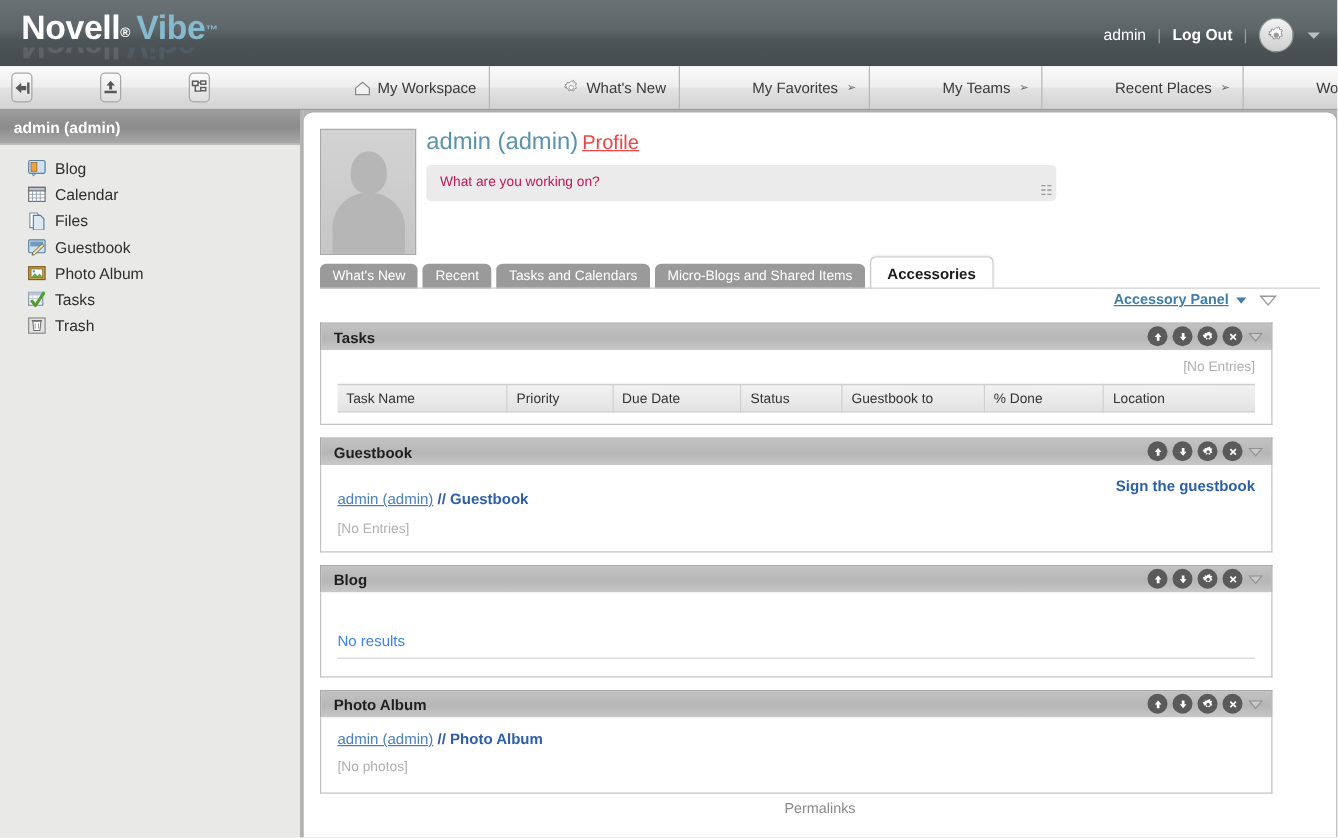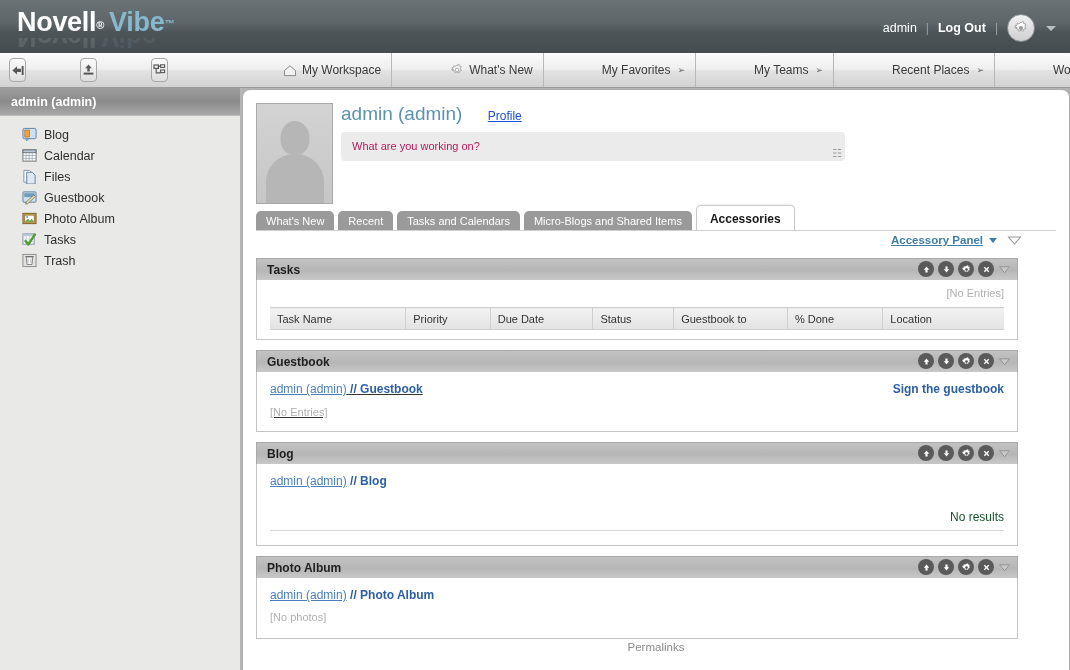--- a/index.html
+++ b/index.html
@@ -110,21 +110,21 @@
   }
   .profile { position: absolute; left: 13px; top: 13px; }
   .avatar {
     width: 75px; height: 99px; background: linear-gradient(to bottom, #d3d3d3, #c6c6c6);
     border: 1px solid #a9a9a9; position: relative; overflow: hidden;
   }
   .av-head { position: absolute; left: 50%; top: 17px; transform: translateX(-50%); width: 29px; height: 34px; border-radius: 50% 50% 45% 45%; background: #b6b6b6; }
   .av-body { position: absolute; left: 50%; top: 50px; transform: translateX(-50%); width: 58px; height: 52px; border-radius: 28px 28px 0 0; background: #b6b6b6; }
   .prof-right { position: absolute; left: 98px; top: 13px; width: 510px; }
   .prof-name { color: #5b93ad; font-size: 19px; }
-  .prof-link { color: #1d4ed8; font-size: 12px; margin-left: 22px; }
+  .prof-link { color: #ef4444; font-size: 16px; margin-left: 0; }
   .status-box {
     margin-top: 7px; width: 504px; height: 29px; background: #ebebeb; border-radius: 4px;
     position: relative; border: none;
   }
   .status-box .ph { position: absolute; left: 11px; top: 8px; color: #be185d; font-size: 11px; }
   .resz { position: absolute; right: 3px; bottom: 2px; color: #9a9a9a; font-size: 11px; line-height: 1; }
 
   
   .tabs { position: absolute; left: 13px; top: 115px; display: flex; align-items: flex-end; gap: 4px; }
   .tab {
@@ -168,21 +168,21 @@
 
   table.tasks { width: 100%; border-collapse: collapse; margin-top: 7px; border-radius: 11px; }
   table.tasks th {
     background: linear-gradient(to bottom, #f2f2f2, #e2e2e2);
     border-right: 1px solid #cfcfcf; border-top: 1px solid #cfcfcf; border-bottom: 1px solid #cfcfcf;
     text-align: left; font-weight: normal; font-size: 11px; color: #333;
     padding: 4px 0 4px 7px; height: 13px;
   }
   table.tasks th:last-child { border-right: none; }
 
-  .noresults { text-align: right; color: #14532d; font-size: 12px; margin-top: 22px; }
+  .noresults { color: #3b82f6; font-size: 12px; margin-top: 22px; }
   .permalinks { position: absolute; left: 0; right: 0; top: 551px; text-align: center; color: #8a8a8a; font-size: 11.5px; }
 </style>
 </head>
 <body>
 
 <div id="app">
 
   <div class="brandbar">
     <div class="logo">
       <span class="nov">Novell</span><span class="reg">®</span><span class="vibe">Vibe</span><span class="tm">™</span>
@@ -483,21 +483,21 @@
             <div class="cico">
                 <svg width="9" height="9" viewBox="0 0 10 10">
                   <path d="M2 3.1L3.1 2 5 3.9 6.9 2 8 3.1 6.1 5 8 6.9 6.9 8 5 6.1 3.1 8 2 6.9 3.9 5z" fill="#fff"></path>
                 </svg>
               </div>
             <svg width="13" height="9" viewBox="0 0 14 10">
                 <path d="M1.5 2h11L7 8.6z" fill="#c9c9c9" stroke="#8f8f8f" stroke-width="1"></path>
               </svg>
           </div>
         </div>
-        <div class="p-body" style="padding-top:10px; padding-bottom:12px;text-decoration:underline;">
+        <div class="p-body" style="padding-top:20px; padding-bottom:12px;">
           <div class="crumb">
             <a class="a" href="#">admin (admin)</a>
             <span class="b">//</span>
             <a class="b" href="#" style="text-decoration:none">Guestbook</a>
             <a class="rightlink" href="#" style="text-decoration:none; top:10px;">Sign the guestbook</a>
           </div>
           <div style="margin-top:9px;">
             <span class="noentries">[No Entries]</span>
           </div>
         </div>
@@ -527,25 +527,20 @@
                 <svg width="9" height="9" viewBox="0 0 10 10">
                   <path d="M2 3.1L3.1 2 5 3.9 6.9 2 8 3.1 6.1 5 8 6.9 6.9 8 5 6.1 3.1 8 2 6.9 3.9 5z" fill="#fff"></path>
                 </svg>
               </div>
             <svg width="13" height="9" viewBox="0 0 14 10">
                 <path d="M1.5 2h11L7 8.6z" fill="#c9c9c9" stroke="#8f8f8f" stroke-width="1"></path>
               </svg>
           </div>
         </div>
         <div class="p-body" style="padding-top:10px; padding-bottom:0;">
-          <div class="crumb">
-            <a class="a" href="#">admin (admin)</a>
-            <span class="b">//</span>
-            <a class="b" href="#" style="text-decoration:none">Blog</a>
-          </div>
           <div class="noresults">No results</div>
           <div class="hr-light"></div>
           <div style="height:14px;"></div>
         </div>
       </div>
 
       <div class="panel">
         <div class="p-head">
           <span class="p-title">Photo Album</span>
           <div class="p-icons">

